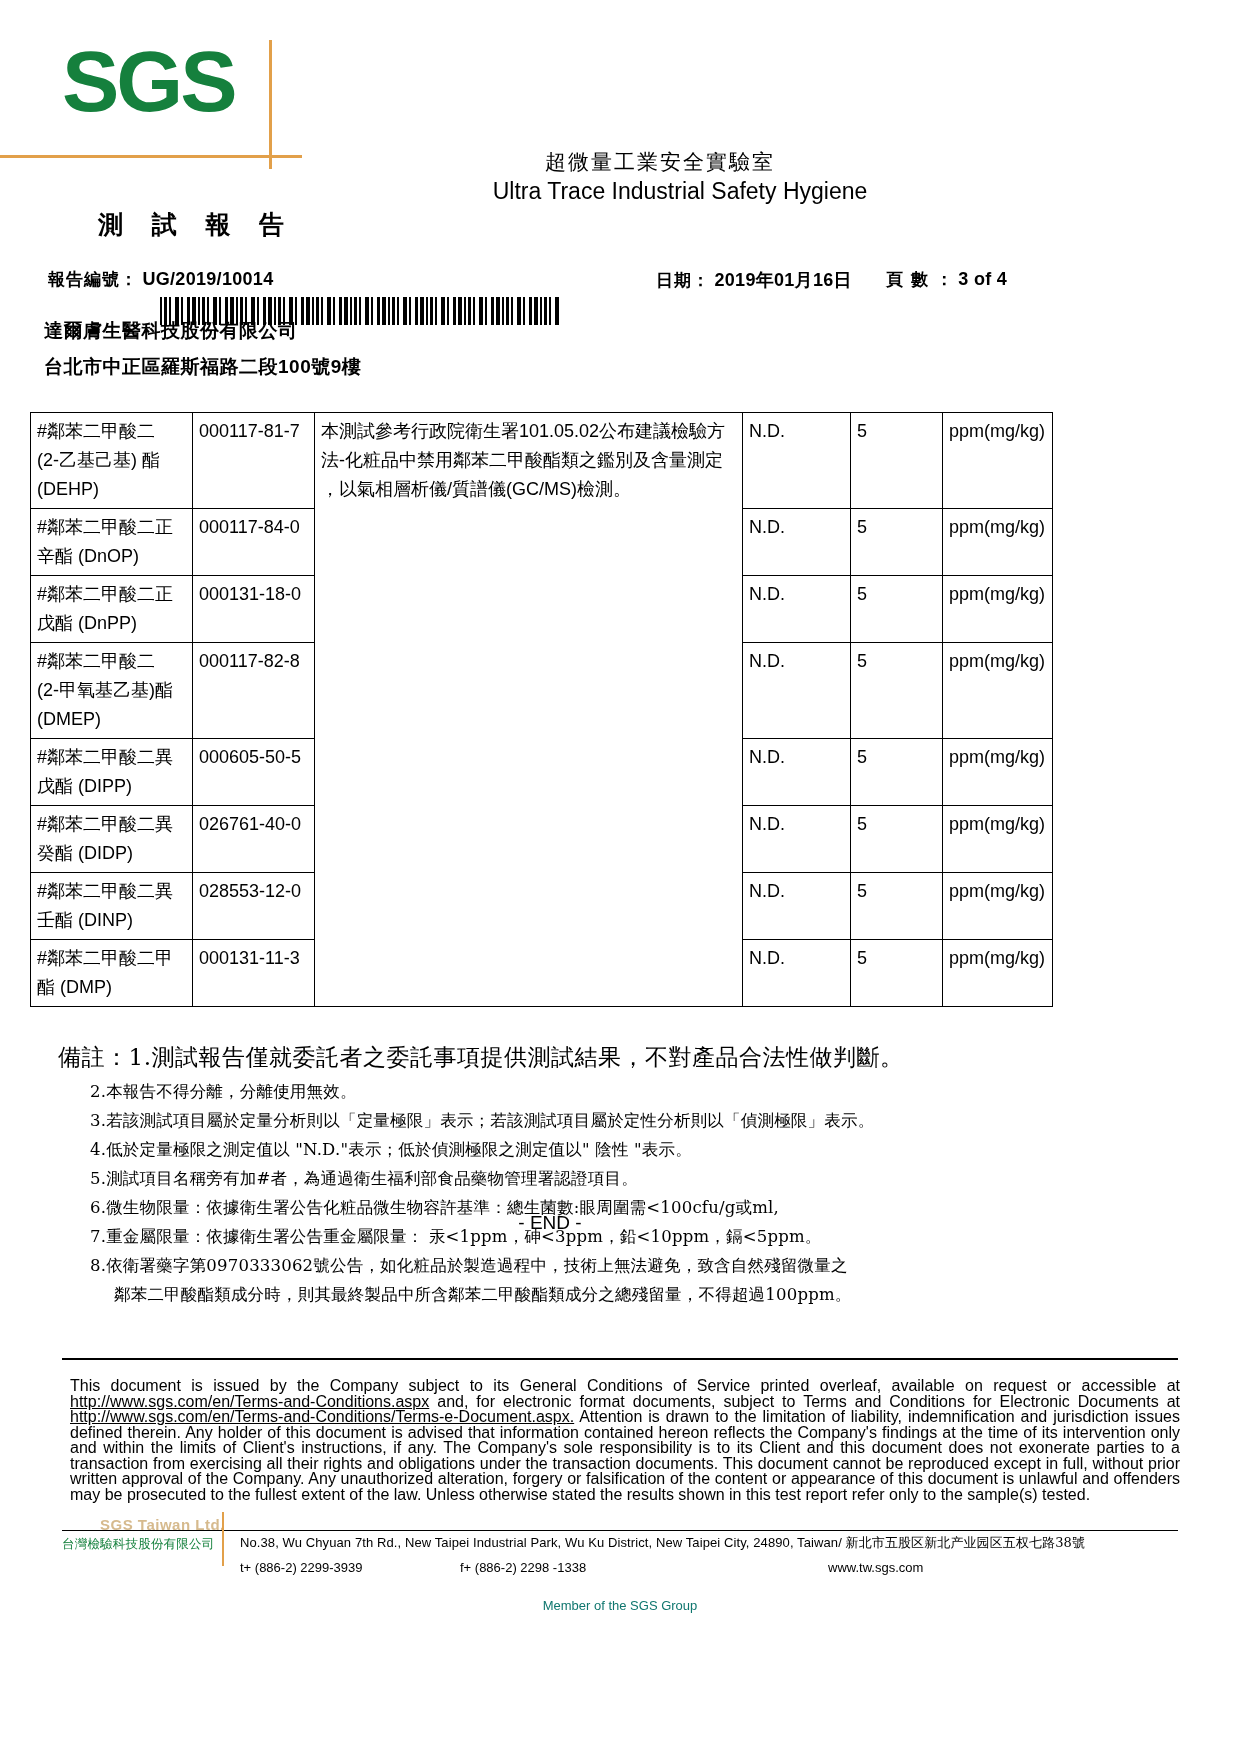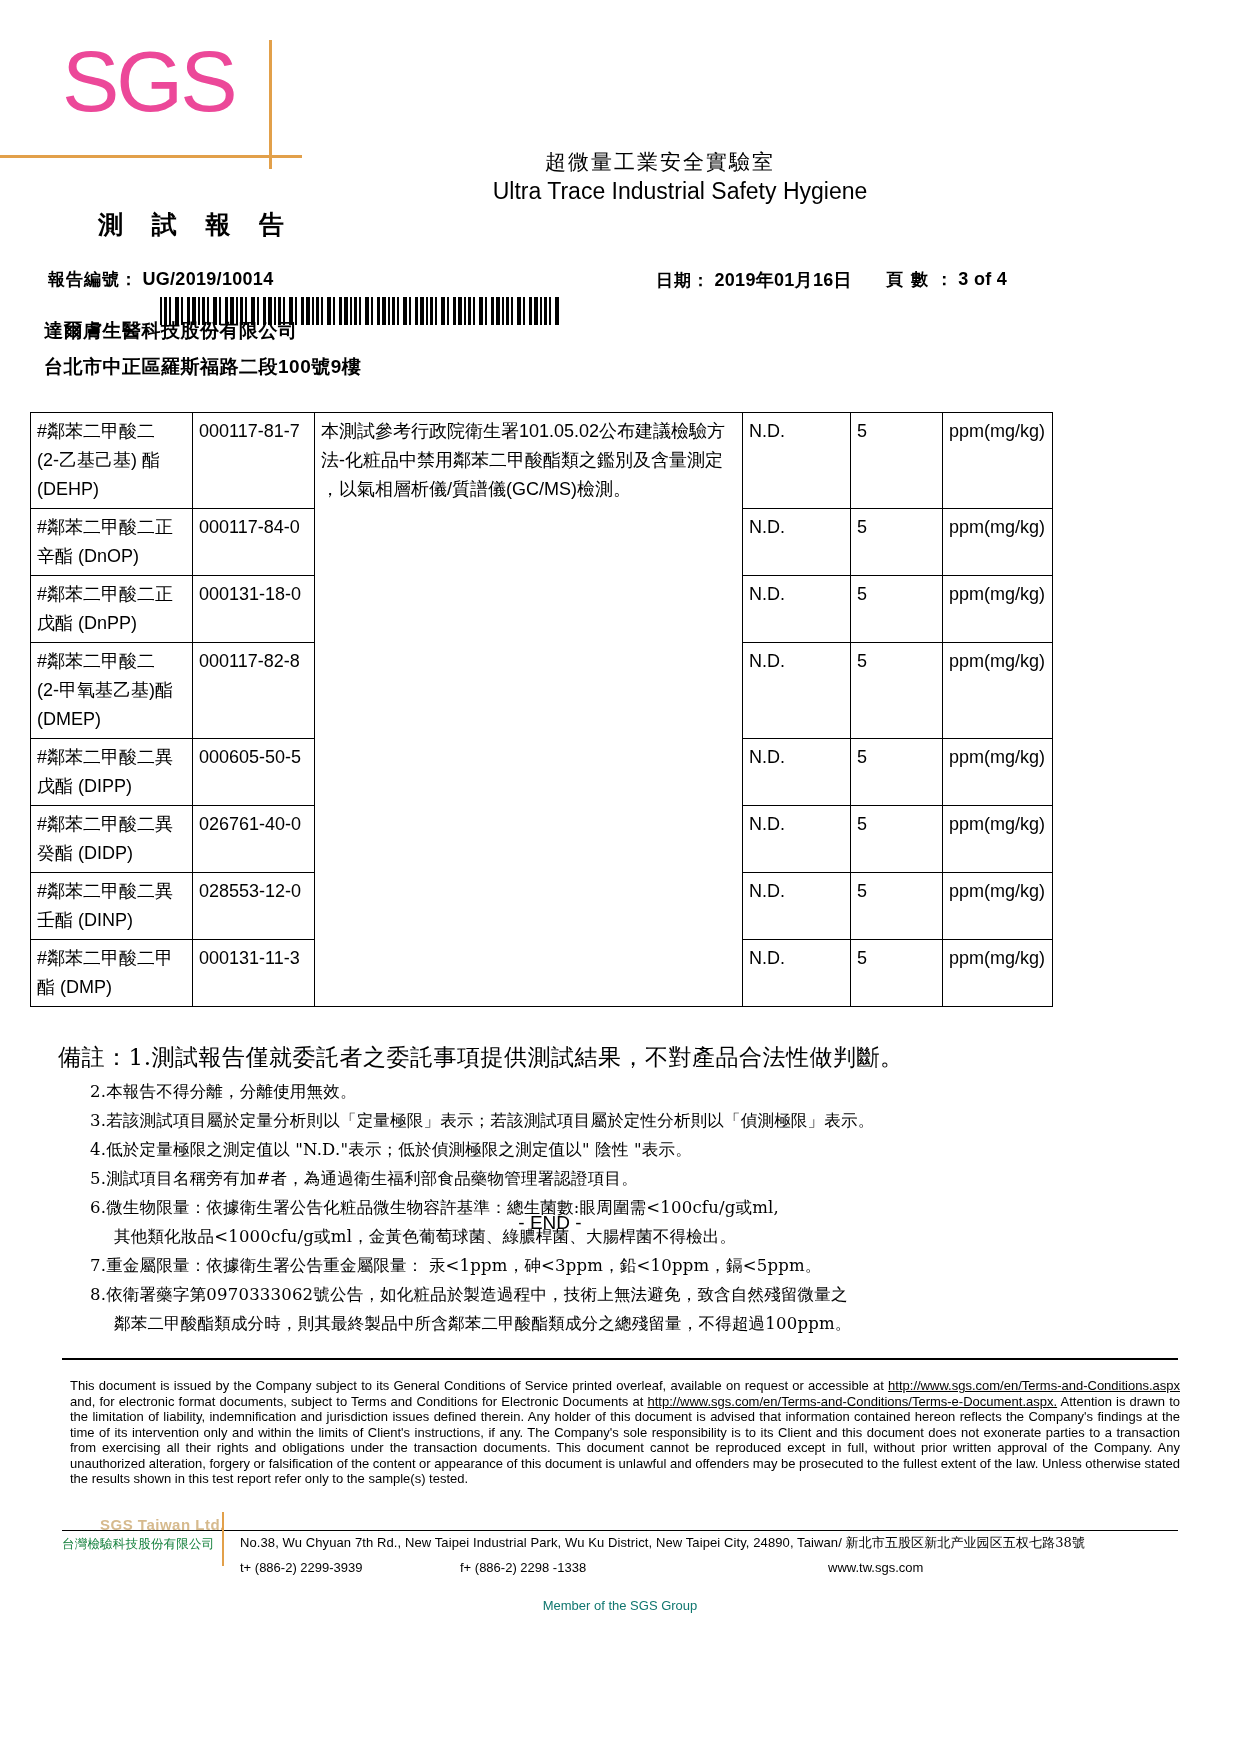--- a/index.html
+++ b/index.html
@@ -25,24 +25,24 @@
   
   .logo-block {
     position: absolute;
     left: 62px;
     top: 38px;
     width: 230px;
     height: 110px;
   }
   .logo-text {
     font-family: "Liberation Sans", sans-serif;
-    font-weight: normal;
+    font-weight: bold;
     font-size: 86px;
     letter-spacing: -3px;
-    color: #ec4899;
+    color: #15803d;
     line-height: 86px;
     position: absolute;
     left: 0;
     top: 0;
   }
   .logo-vline {
     position: absolute;
     left: 207px;
     top: 2px;
     width: 3px;
@@ -241,21 +241,21 @@
     top: 1358px;
     width: 1116px;
     height: 2px;
     background: #000;
   }
   .footer-legal {
     position: absolute;
     left: 70px;
     top: 1378px;
     width: 1110px;
-    font-size: 13px;
+    font-size: 16px;
     line-height: 15.5px;
     text-align: justify;
     color: #000;
   }
   .footer-legal a,
   .footer-legal .ul {
     text-decoration: underline;
     color: #000;
   }
   .footer-divider {
@@ -469,21 +469,20 @@
 
   <div class="notes">
     <div class="note-line note-1">
       <span>備註：</span><span>1.測試報告僅就委託者之委託事項提供測試結果，不對產品合法性做判斷。</span>
     </div>
     <div class="note-line note-rest">2.本報告不得分離，分離使用無效。</div>
     <div class="note-line note-rest">3.若該測試項目屬於定量分析則以「定量極限」表示；若該測試項目屬於定性分析則以「偵測極限」表示。</div>
     <div class="note-line note-rest">4.低於定量極限之測定值以 "N.D."表示；低於偵測極限之測定值以" 陰性 "表示。</div>
     <div class="note-line note-rest">5.測試項目名稱旁有加#者，為通過衛生福利部食品藥物管理署認證項目。</div>
     <div class="note-line note-rest">6.微生物限量：依據衛生署公告化粧品微生物容許基準：總生菌數:眼周圍需&lt;100cfu/g或ml,</div>
-    <div class="note-line note-cont">其他類化妝品&lt;1000cfu/g或ml，金黃色葡萄球菌、綠膿桿菌、大腸桿菌不得檢出。</div>
     <div class="note-line note-rest">7.重金屬限量：依據衛生署公告重金屬限量： 汞&lt;1ppm，砷&lt;3ppm，鉛&lt;10ppm，鎘&lt;5ppm。</div>
     <div class="note-line note-rest">8.依衛署藥字第0970333062號公告，如化粧品於製造過程中，技術上無法避免，致含自然殘留微量之</div>
     <div class="note-line note-cont">鄰苯二甲酸酯類成分時，則其最終製品中所含鄰苯二甲酸酯類成分之總殘留量，不得超過100ppm。</div>
   </div>
   <div class="end-mark">- END -</div>
 
   <div class="footer-rule"></div>
   <div class="footer-legal">
     <span>This document is issued by the Company subject to its General Conditions of Service printed overleaf, available on request or accessible at </span><span class="ul">http://www.sgs.com/en/Terms-and-Conditions.aspx</span><span> and, for electronic format documents, subject to Terms and Conditions for Electronic Documents at </span><span class="ul">http://www.sgs.com/en/Terms-and-Conditions/Terms-e-Document.aspx.</span><span> Attention is drawn to the limitation of liability, indemnification and jurisdiction issues defined therein. Any holder of this document is advised that information contained hereon reflects the Company's findings at the time of its intervention only and within the limits of Client's instructions, if any. The Company's sole responsibility is to its Client and this document does not exonerate parties to a transaction from exercising all their rights and obligations under the transaction documents. This document cannot be reproduced except in full, without prior written approval of the Company. Any unauthorized alteration, forgery or falsification of the content or appearance of this document is unlawful and offenders may be prosecuted to the fullest extent of the law. Unless otherwise stated the results shown in this test report refer only to the sample(s) tested.</span>
   </div>

